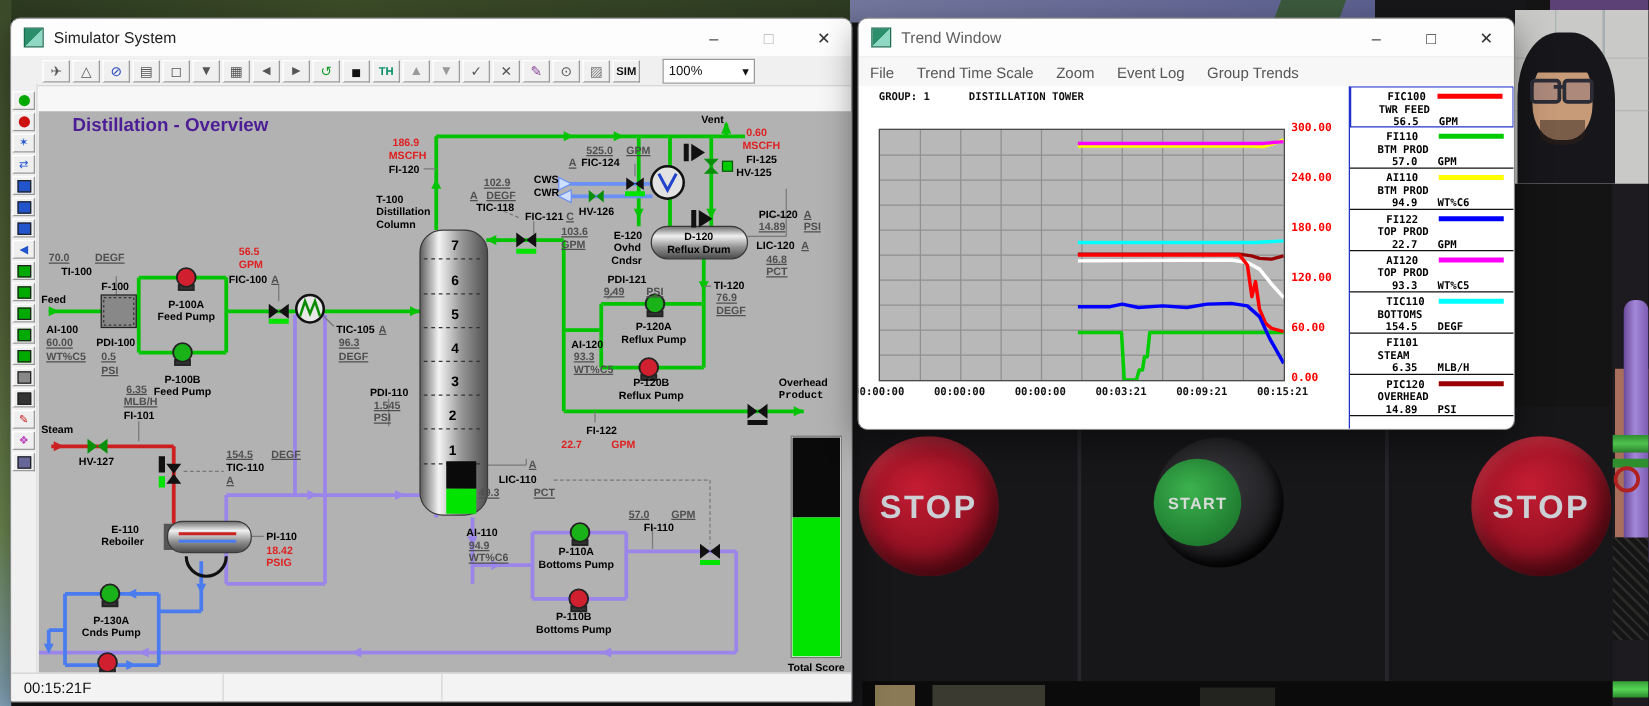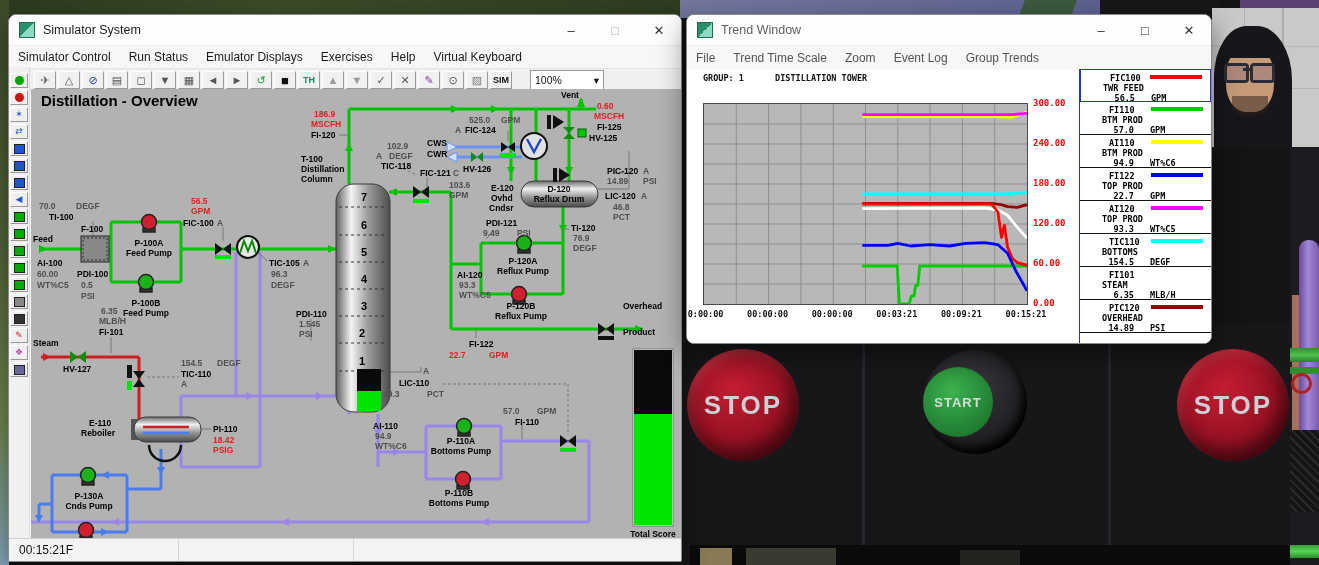--- a/index.html
+++ b/index.html
@@ -62,23 +62,23 @@
   #sim-toolbar{height:22px;background:#f0f0f0;display:flex;align-items:center;padding-left:24px;border-bottom:1px solid #d8d8d8;}
   .tbtn{min-width:22px;height:18px;margin:0 1px;background:#f0f0f0;border:1px solid;border-color:#fff #9a9a9a #9a9a9a #fff;display:flex;align-items:center;justify-content:center;font-size:11px;color:#444;box-sizing:border-box;padding:0 2px;}
   #zoom-dd{margin-left:17px;width:64px;height:18px;background:#fff;border:1px solid #9a9a9a;font-size:10.5px;display:flex;align-items:center;justify-content:space-between;padding:0 4px;color:#111;}
   #sim-rail{position:absolute;left:0;top:52px;width:20px;bottom:22px;background:#f0f0f0;border-right:1px solid #dcdcdc;display:flex;flex-direction:column;align-items:center;padding-top:6px;}
   .ricon{width:16px;height:13px;margin-bottom:2px;border:1px solid;border-color:#fff #999 #999 #fff;background:#efefef;display:flex;align-items:center;justify-content:center;font-size:9px;line-height:1;}
   .rdot{width:9px;height:9px;border-radius:50%;}
   .rsq{width:9px;height:8px;border:1px solid #222;}
   #diagram{position:absolute;left:22px;top:74px;width:650px;height:450px;background:#b2b2b2;}
   #dsvg{position:absolute;left:0;top:0;}
   .dl{position:absolute;font:bold 8.5px "Liberation Sans",sans-serif;color:#000;white-space:nowrap;line-height:1;}
-  .dl.val{color:#4f4f4f;}
+  .dl.val{color:#4f4f4f;text-decoration:underline;}
   .dl.red{color:#e02020;}
-  .dl.title{font-size:15px;color:#000000;}
+  .dl.title{font-size:15px;color:#4c1d95;margin-left:17px;}
   .dl.tray{font-size:11px;}
   .dl.c{transform:translateX(-50%);}
   #sim-status{position:absolute;left:0;bottom:0;width:100%;height:22px;background:#f3f3f3;border-top:1px solid #d0d0d0;display:flex;font-size:12px;color:#111;align-items:center;}
   .scell{height:100%;display:flex;align-items:center;padding-left:10px;border-right:1px solid #d6d6d6;box-sizing:border-box;}
   
   #trend-win{left:686px;top:14px;width:524px;height:328px;background:#fff;}
   #trend-content{position:absolute;left:0;top:54px;right:0;bottom:0;background:#fff;}
   #group-row{position:absolute;left:16px;top:4px;font:bold 8.5px "DejaVu Sans Mono",monospace;color:#111;}
   #group-row span{margin-right:26px;}
   #plot-wrap{position:absolute;left:16px;top:34px;width:323px;height:200px;background:#b8b8b8;border:1px solid #4a4a4a;}
@@ -152,28 +152,20 @@
   <div class="win" id="sim-win">
     <div class="titlebar">
       <div class="appicon"></div>
       <span class="wtitle">Simulator System</span>
       <div class="wcontrols">
         <div class="wbtn">–</div>
         <div class="wbtn dim">□</div>
         <div class="wbtn">✕</div>
       </div>
     </div>
-    <div class="menubar" id="sim-menu">
-        <span>Simulator Control</span>
-        <span>Run Status</span>
-        <span>Emulator Displays</span>
-        <span>Exercises</span>
-        <span>Help</span>
-        <span>Virtual Keyboard</span>
-      </div>
     <div id="sim-toolbar">
       <div id="toolbar-icons" style="display:flex;">
           <div class="tbtn" style="color: rgb(85, 85, 85);">✈</div>
           <div class="tbtn" style="color: rgb(85, 85, 85);">△</div>
           <div class="tbtn" style="color: rgb(34, 68, 187);">⊘</div>
           <div class="tbtn" style="color: rgb(85, 85, 85);">▤</div>
           <div class="tbtn" style="color: rgb(85, 85, 85);">◻</div>
           <div class="tbtn" style="color: rgb(85, 85, 85);">▼</div>
           <div class="tbtn" style="color: rgb(85, 85, 85);">▦</div>
           <div class="tbtn" style="color: rgb(85, 85, 85);">◄</div>
@@ -500,21 +492,21 @@
           <span class="dl val" style="left: 542px; top: 145px;">76.9</span>
           <span class="dl val" style="left: 542px; top: 155px;">DEGF</span>
           <span class="dl tag c" style="left: 492px; top: 168px;">P-120A</span>
           <span class="dl tag c" style="left: 492px; top: 178px;">Reflux Pump</span>
           <span class="dl tag" style="left: 426px; top: 182px;">AI-120</span>
           <span class="dl val" style="left: 428px; top: 192px;">93.3</span>
           <span class="dl val" style="left: 428px; top: 202px;">WT%C5</span>
           <span class="dl tag c" style="left: 490px; top: 213px;">P-120B</span>
           <span class="dl tag c" style="left: 490px; top: 223px;">Reflux Pump</span>
           <span class="dl tag" style="left: 592px; top: 213px;">Overhead</span>
-          <span class="dl tag" style="left: 592px; top: 239px;">Product</span>
+          <span class="dl tag" style="left: 592px; top: 223px; font-family: Liberation Mono, monospace;">Product</span>
           <span class="dl tag" style="left: 438px; top: 251px;">FI-122</span>
           <span class="dl red" style="left: 418px; top: 262px;">22.7</span>
           <span class="dl red" style="left: 458px; top: 262px;">GPM</span>
           <span class="dl tray" style="left: 330px; top: 103px;">7</span>
           <span class="dl tray" style="left: 330px; top: 131px;">6</span>
           <span class="dl tray" style="left: 330px; top: 158px;">5</span>
           <span class="dl tray" style="left: 330px; top: 185px;">4</span>
           <span class="dl tray" style="left: 330px; top: 212px;">3</span>
           <span class="dl tray" style="left: 328px; top: 239px;">2</span>
           <span class="dl tray" style="left: 328px; top: 267px;">1</span>

